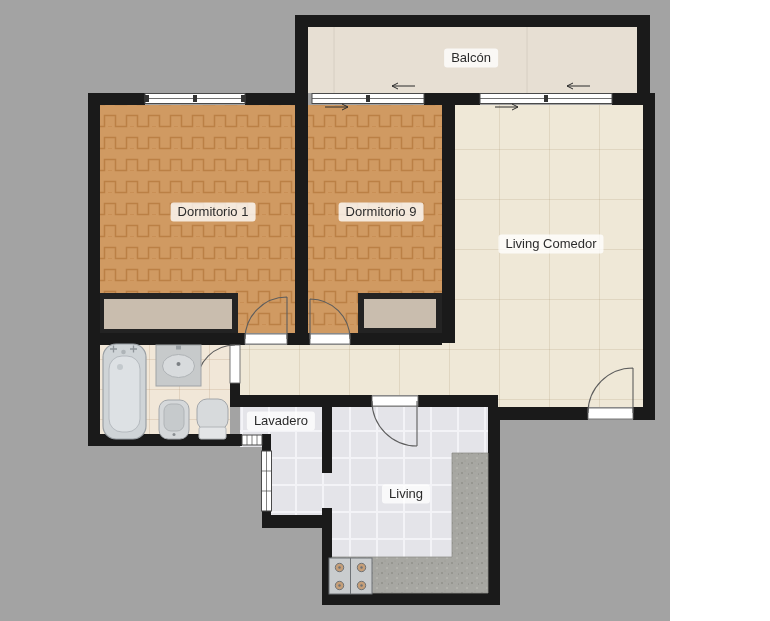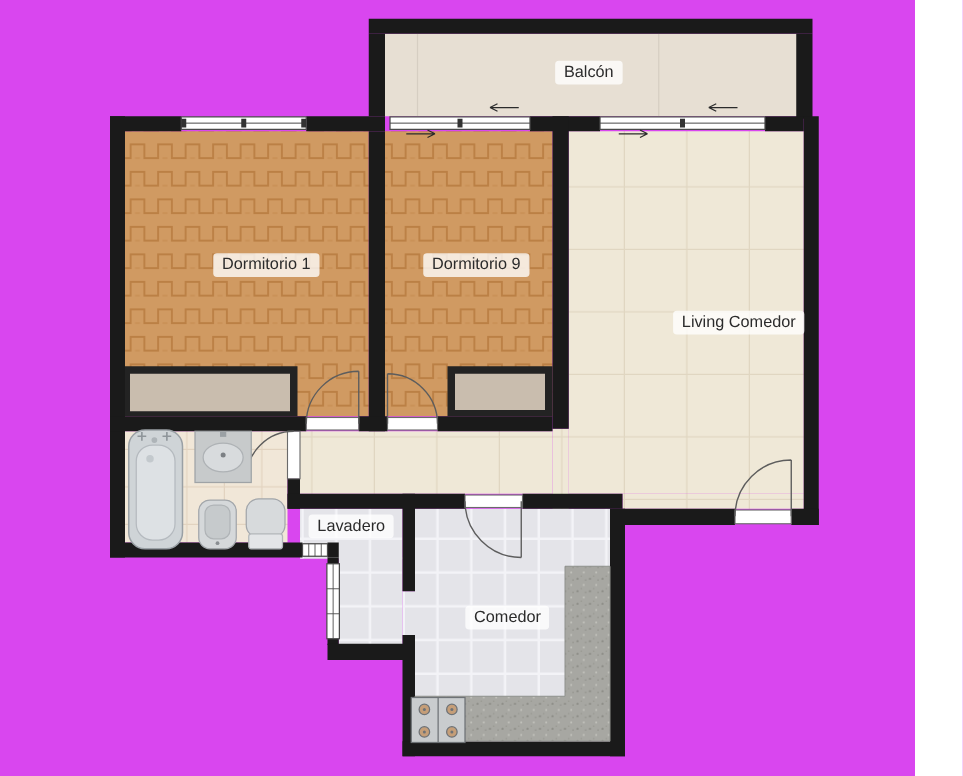--- a/index.html
+++ b/index.html
@@ -1,16 +1,16 @@
 <!DOCTYPE html>
 <html><head>
 <meta charset="utf-8">
 <style>
   html,body{margin:0;padding:0;background:#ffffff;}
-  .stage{position:relative;width:732px;height:621px;background:#d946ef;overflow:hidden;
+  .stage{position:relative;width:670px;height:621px;background:#a3a3a3;overflow:hidden;
          font-family:"Liberation Sans",sans-serif;}
   .stage svg{position:absolute;left:0;top:0;}
   .room-label{position:absolute;transform:translate(-50%,-50%);
       background:rgba(255,255,255,0.78);padding:1px 7px 2px;border-radius:3px;
       font-size:13px;line-height:16px;color:#2b2b2b;white-space:nowrap;}
 </style>
 </head>
 <body>
 
 <div class="stage">
@@ -192,16 +192,16 @@
   </g>
   <g>
     <rect x="197" y="399" width="31" height="31" rx="10" fill="#d7dadc" stroke="#a2a6aa" stroke-width="1"></rect>
     <rect x="199" y="427" width="27" height="12" rx="2" fill="#e3e5e7" stroke="#b2b6b9" stroke-width="1"></rect>
   </g>
 </svg>
 
 <div class="room-label" style="left:471px;top:58px;">Balcón</div>
 <div class="room-label" style="left:213px;top:212px;text-align:center;">Dormitorio 1</div>
 <div class="room-label" style="left:381px;top:212px;">Dormitorio 9</div>
-<div class="room-label" style="left:551px;top:258px;margin-left:40px;">Living Comedor</div>
+<div class="room-label" style="left:551px;top:244px;">Living Comedor</div>
 <div class="room-label" style="left:281px;top:421px;">Lavadero</div>
-<div class="room-label" style="left:406px;top:494px;">Comedor</div>
+<div class="room-label" style="left:406px;top:494px;">Living</div>
 </div>
 
 </body></html>

